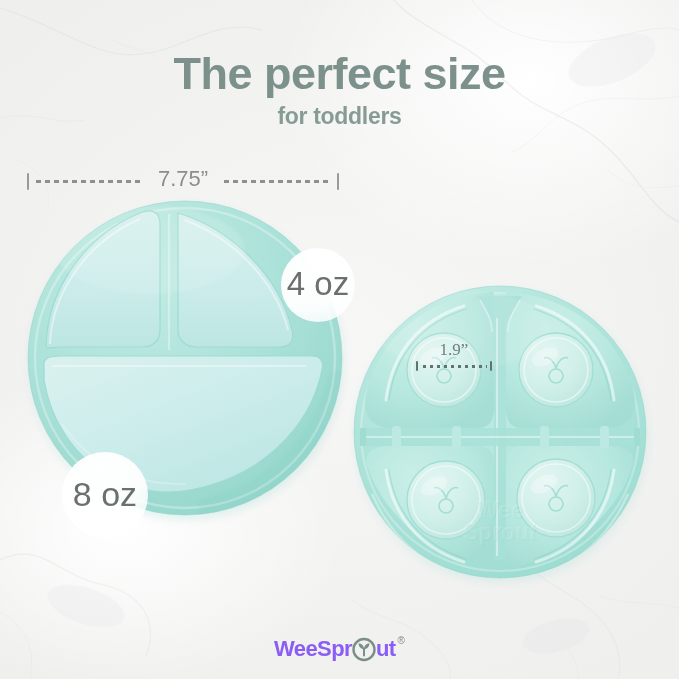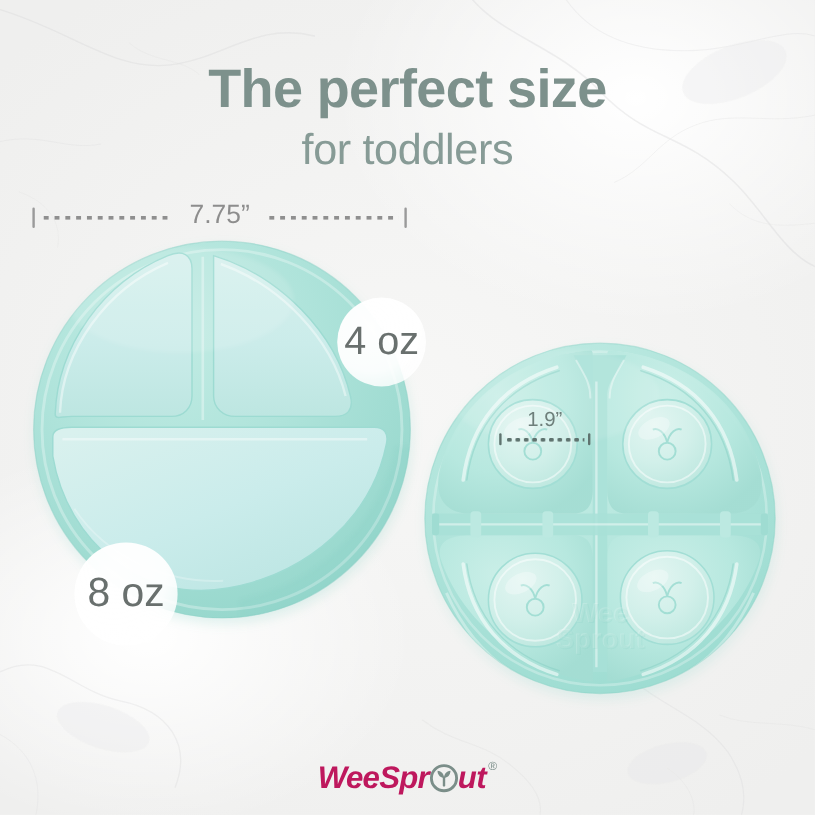--- a/index.html
+++ b/index.html
@@ -26,21 +26,21 @@
   
   .title-block {
     position:absolute; left:0; right:0; top:34px;
     text-align:center; z-index:6;margin-top:16px;
   }
   .title-1 {
     font-size:45px; font-weight:bold; letter-spacing:-0.5px;
     color:#7d918c; line-height:1.06;
   }
   .title-2 {
-    font-size:36px; font-weight:normal; letter-spacing:-0.3px;
+    font-size:23px; font-weight:bold; letter-spacing:-0.3px;
     color:#879b96; line-height:1.3; margin-top:4px;
   }
 
   
   .dim-main {
     position:absolute; left:27px; top:168px; width:312px; height:26px;
     display:flex; align-items:center; z-index:6;
   }
   .cap { width:2px; height:17px; background:#9a9a9a; border-radius:1px; flex:none; }
   .dots {
@@ -52,20 +52,21 @@
   .dim-label {
     font-size:22px; color:#8d8d8d; padding:0 9px;
     white-space:nowrap; letter-spacing:0px; flex:none;
     transform:translateY(-2px);
   }
 
   
   .dim-small {
     position:absolute; left:416px; top:341px; width:76px; z-index:7;
     text-align:center;
+    font-family:Liberation Serif, serif;
   }
   .dim-small .dim-label-s {
     font-size:17px; color:#6e7f7b; letter-spacing:0px;
     line-height:1; margin-bottom:4px;
   }
   .dim-small .rule {
     display:flex; align-items:center; height:8px;
   }
   .cap-s { width:2px; height:10px; background:#5f736f; border-radius:1px; flex:none; }
   .dots-s {
@@ -90,22 +91,22 @@
   #badge-4oz { left:281px; top:248px; width:74px; height:74px; font-size:33px; }
   #badge-8oz { left:62px;  top:452px; width:86px; height:86px; font-size:34px; }
 
   
   .brand {
     position:absolute; left:0; right:0; bottom:17px;
     text-align:center; z-index:6;
   }
   .brand-inner { display:inline-flex; align-items:center; }
   .brand-txt {
-    font-size:26px; font-weight:bold; color:#be185d;
-    letter-spacing:-0.6px; line-height:1;font-style:italic;
+    font-size:22px; font-weight:bold; color:#8b5cf6;
+    letter-spacing:-0.6px; line-height:1;
   }
   .brand-reg { font-size:10px; color:#7b8e89; transform:translateY(-9px); margin-left:2px; }
 
   
   #products { position:absolute; inset:0; z-index:4; }
 </style>
 </head>
 <body>
 
 <div id="stage">

